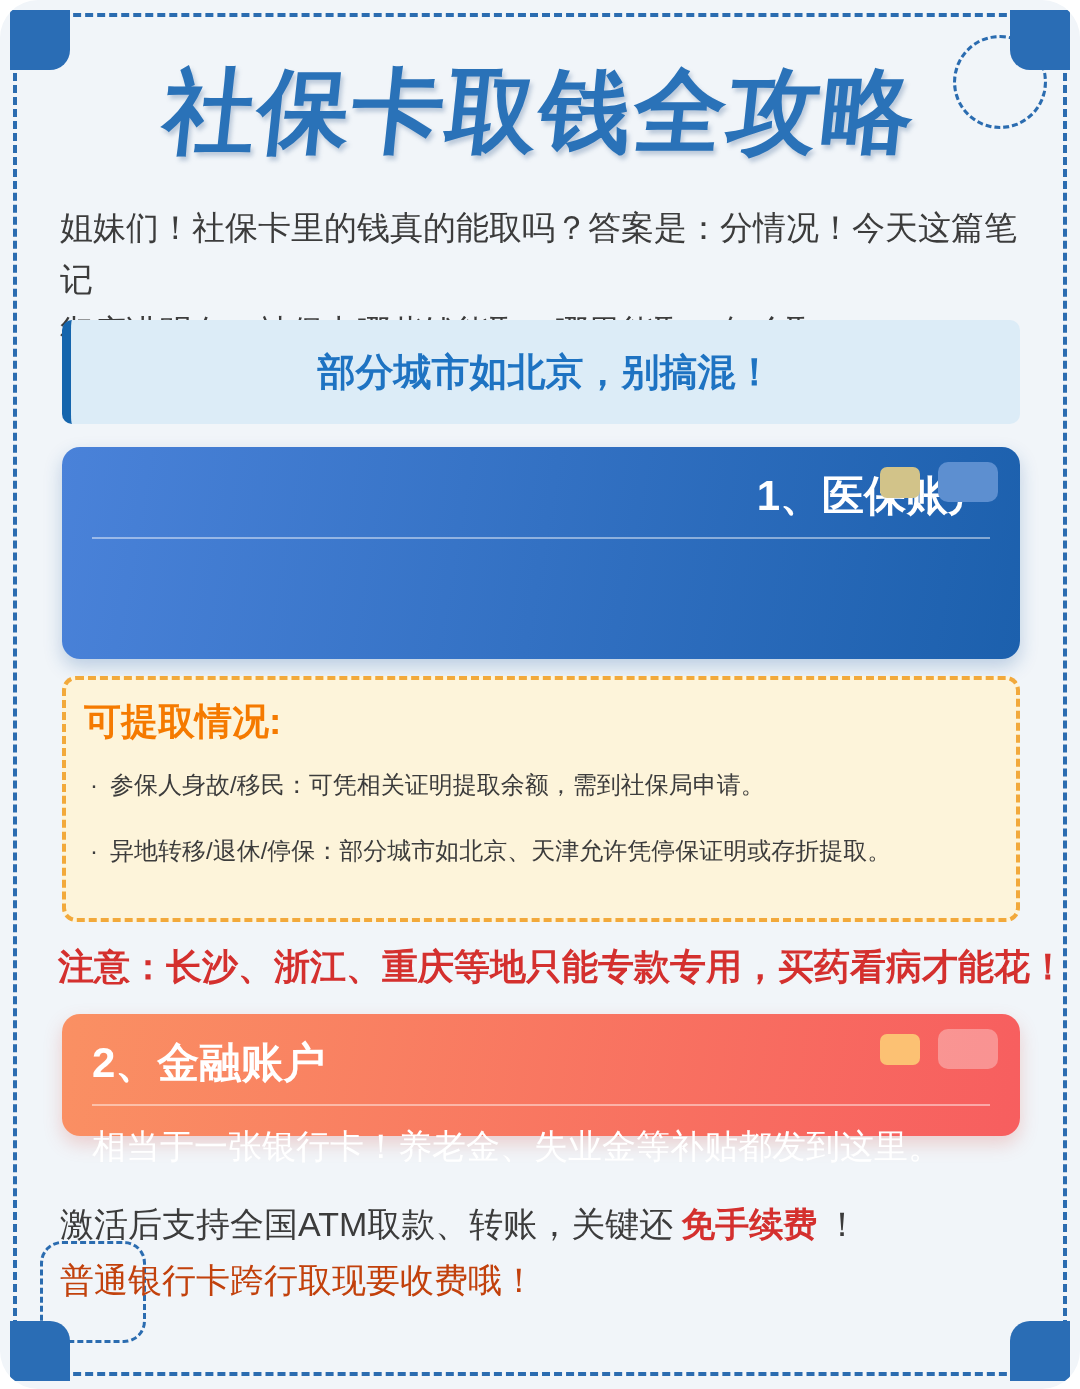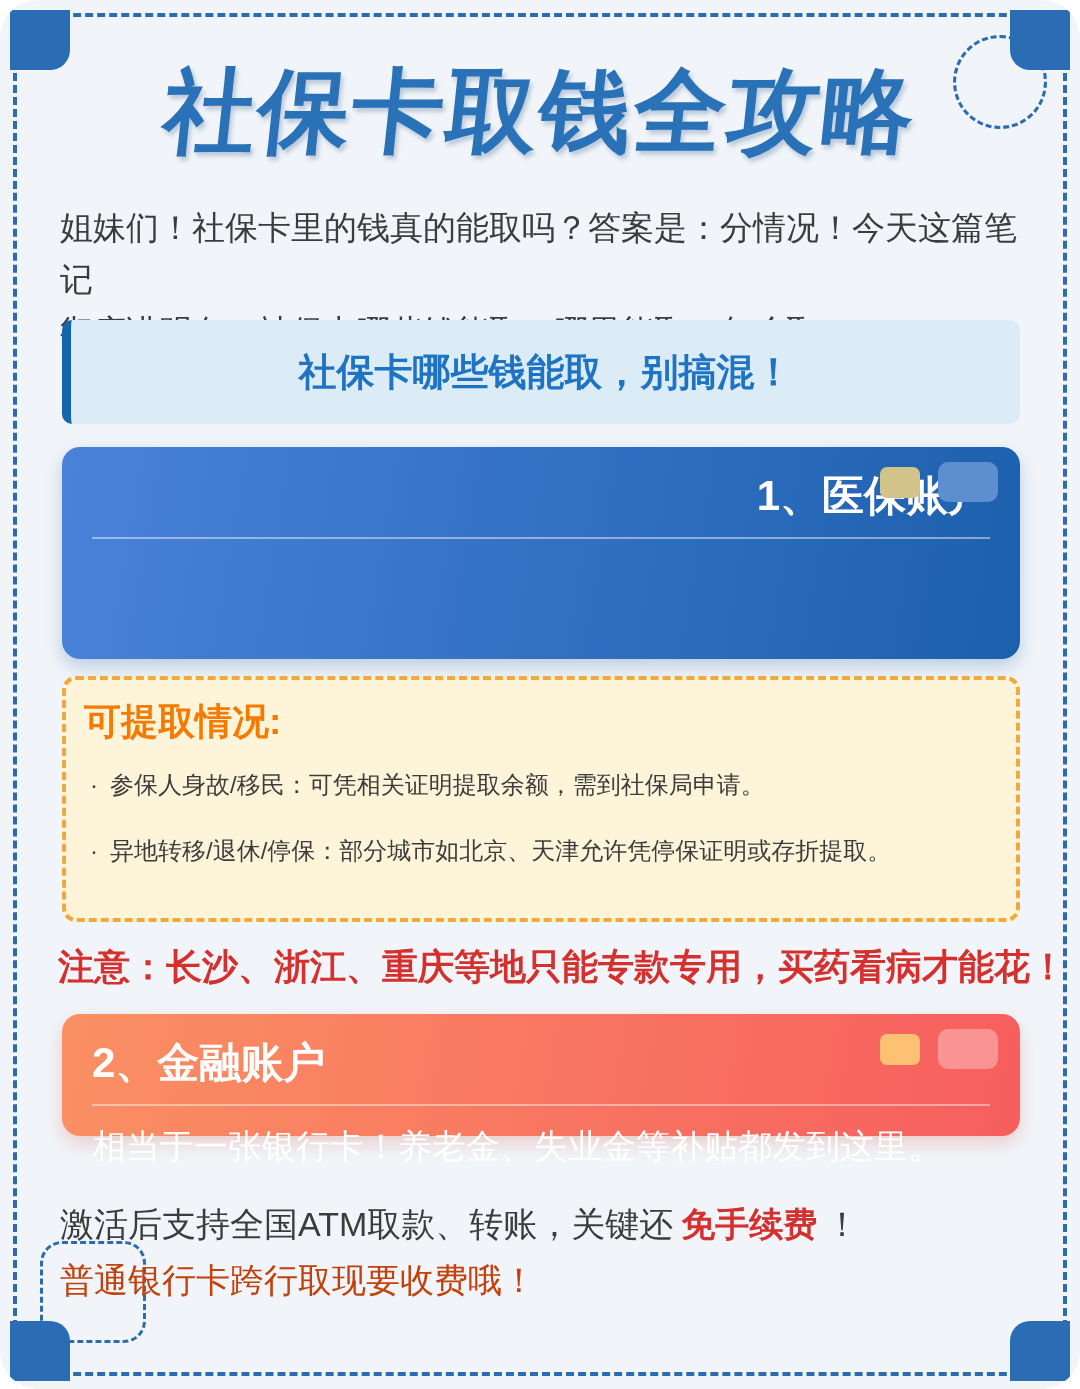--- a/index.html
+++ b/index.html
@@ -114,21 +114,21 @@
   <div class="corner br"></div>
 
   <div class="title">社保卡取钱全攻略</div>
 
   <div class="intro">
     <div>姐妹们！社保卡里的钱真的能取吗？答案是：分情况！今天这篇笔记</div>
     <div>彻底讲明白，社保卡哪些钱能取、哪里能取、怎么取！</div>
   </div>
 
   <div class="banner">
-    <span class="banner-text">社保卡哪些钱能取，别搞混！</span>
+    <span class="banner-text">部分城市如北京，别搞混！</span>
   </div>
 
   <div class="card medical">
     <div class="decor-a"></div>
     <div class="decor-b"></div>
     <div class="card-heading">1、医保账户</div>
     <hr class="card-divider">
   </div>
 
   <div class="withdraw">

